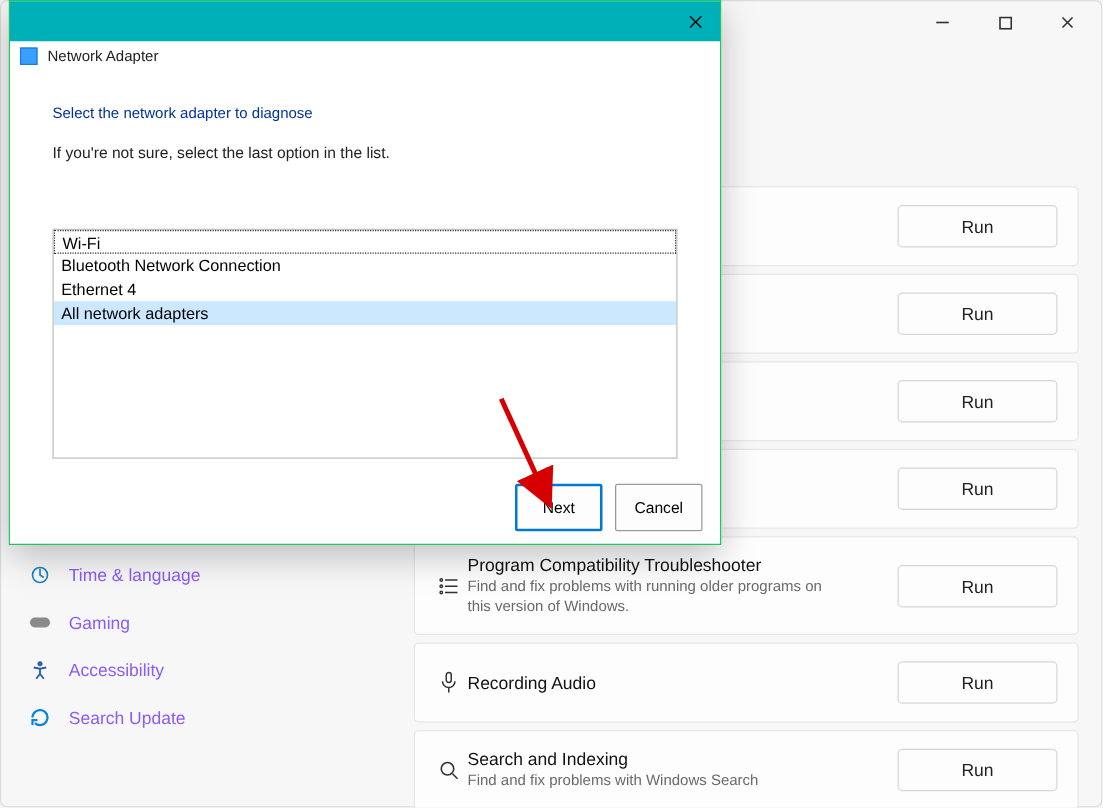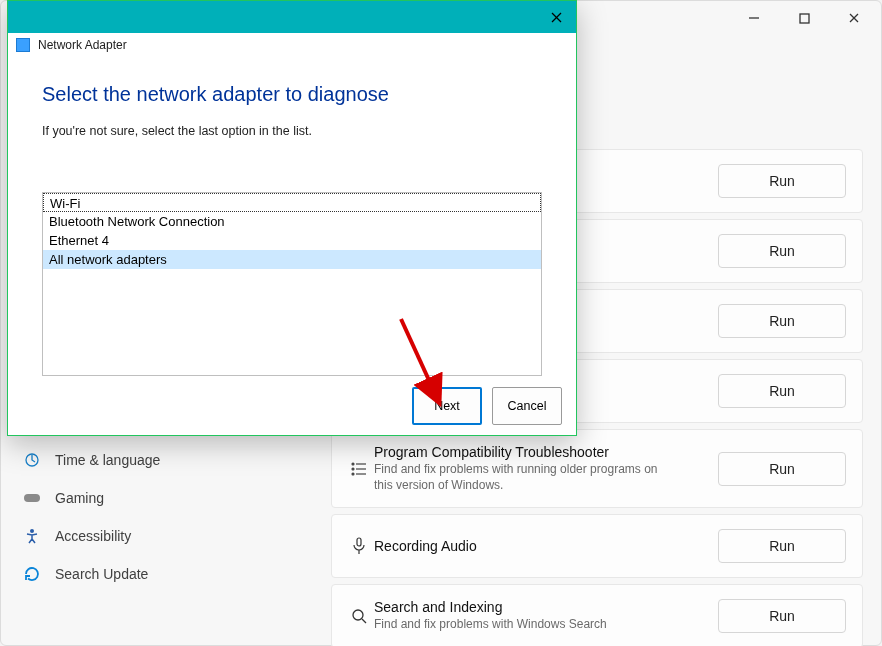--- a/index.html
+++ b/index.html
@@ -34,21 +34,21 @@
       border: 1px solid #d6d6d6; background: #fdfdfd; border-radius: 4px;
       width: 128px; height: 34px; font-size: 14px; color: #222; cursor: pointer;
     }
 
     
     .sidebar {
       position: absolute; left: 10px; top: 440px; width: 280px;
     }
     .sidebar-item {
       display: flex; align-items: center; gap: 14px; height: 38px; padding-left: 12px;
-      border-radius: 4px; font-size: 14px; color: #404040;
+      border-radius: 4px; font-size: 14px; color: #8b5cf6;
     }
     .sidebar-item .sicon { width: 18px; height: 18px; display:flex; align-items:center; justify-content:center; }
 
     
     .dialog {
       position: absolute; left: 7px; top: 0; width: 570px; height: 436px;
       background: #fff; border: 1px solid #22c55e; box-shadow: 0 8px 28px rgba(0,0,0,0.25);
     }
     .dialog-titlebar {
       height: 32px; background: #00b0b9; position: relative;
@@ -57,21 +57,21 @@
       position: absolute; right: 10px; top: 6px; width: 20px; height: 20px;
       display:flex; align-items:center; justify-content:center; color:#000;
     }
     .dialog-subbar {
       height: 24px; display:flex; align-items:center; gap: 8px; padding-left: 8px;
       background: #fff;
     }
     .dialog-subbar .appicon { width: 14px; height: 14px; background: #3aa0ff; border:1px solid #1b7bd4; }
     .dialog-subbar .apptitle { font-size: 12px; color: #222; }
     .dialog-body { padding: 14px 34px 0 34px; }
-    .dialog-heading { font-size: 20px; color: #003399; margin-top: 12px; }
+    .dialog-heading { font-size: 12px; color: #003399; margin-top: 12px; }
     .dialog-info { font-size: 12.5px; color: #222; margin-top: 18px; }
     .adapter-list {
       margin-top: 54px; border: 1px solid #bfbfbf; height: 184px;
       background: #fff; font-size: 13px; overflow:hidden;
     }
     .adapter-item { height: 19px; line-height: 19px; padding-left: 6px; }
     .adapter-item.first { border: 1px dotted #333; }
     .adapter-item.selected { background: #cce8ff; }
     .dialog-buttons {
       position: absolute; bottom: 10px; right: 14px; display:flex; gap: 10px;

